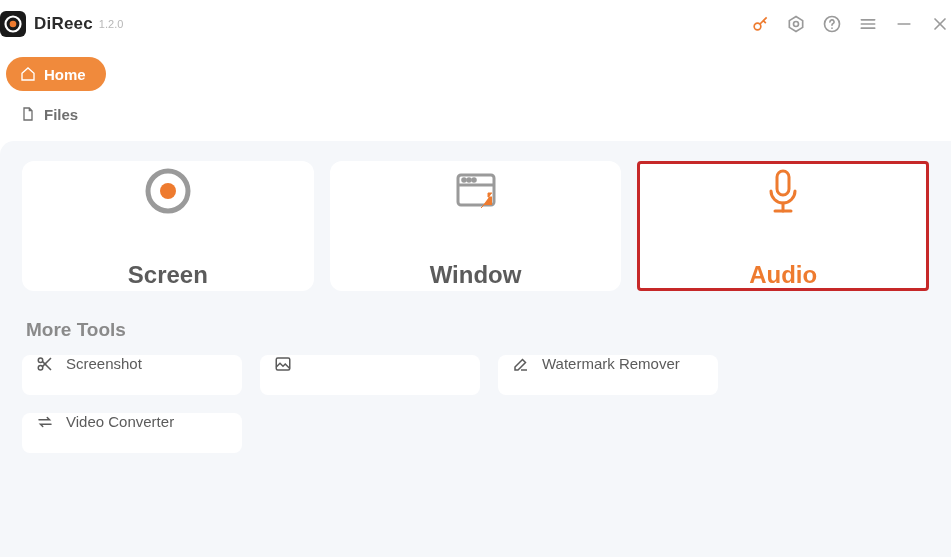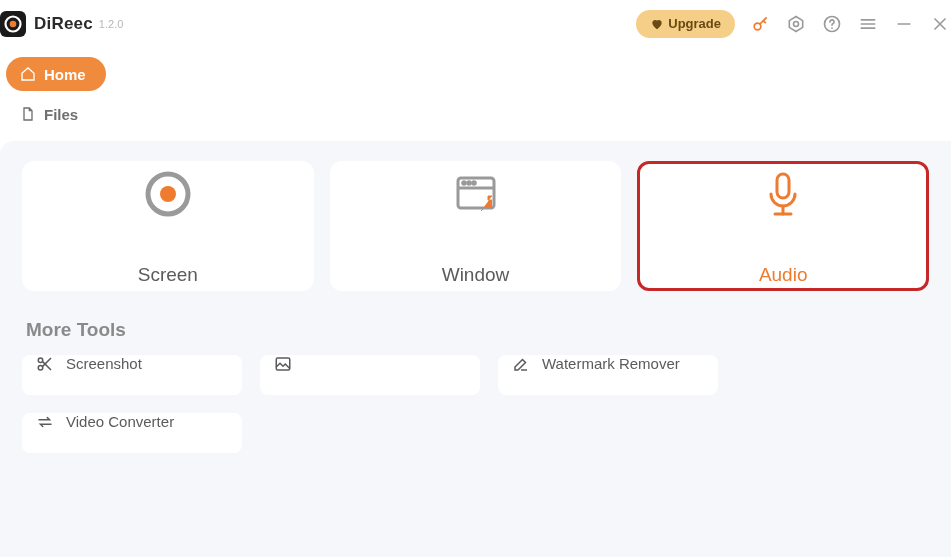--- a/index.html
+++ b/index.html
@@ -13,48 +13,42 @@
   .title-icons { display: flex; align-items: center; gap: 14px; margin-left: 14px; }
   .tb-icon { width: 22px; height: 22px; display: flex; align-items: center; justify-content: center; cursor: pointer; color: #9a9a9a; }
   .body-wrap { display: flex; height: calc(557px - 47px); flex-direction: column; }
   .sidebar { width: 112px; padding: 10px 6px; background: #fff; }
   .nav-item { display: flex; align-items: center; gap: 8px; height: 34px; border-radius: 17px; padding: 0 14px; font-size: 15px; cursor: pointer; color: #6f6f6f; font-weight: bold; }
   .nav-item.active { background: #f08a3c; color: #fff; font-weight: 600; }
   .nav-item + .nav-item { margin-top: 6px; }
   .content { flex: 1; background: #f5f7fa; border-top-left-radius: 14px; padding: 20px 22px; }
   .cards { display: flex; gap: 16px; }
   .card { flex: 1; background: #fff; border-radius: 12px; height: 130px; display: flex; flex-direction: column; align-items: center; justify-content: center; gap: 14px; cursor: pointer; border: 3px solid transparent; }
-  .card.selected { border: 3px solid #c62828; border-radius: 12px; }
-  .card .lbl { font-size: 19px; font-weight: 400; color: #5b5b5b; margin-top: 28px; }
+  .card.selected { border: 3px solid #c62828; border-radius: 4px; }
+  .card .lbl { font-size: 24px; font-weight: 700; color: #5b5b5b; margin-top: 28px; }
   .card.selected .lbl { color: #ee7b2f; }
   .card .ic { width: 56px; height: 56px; display: flex; align-items: center; justify-content: center; }
   .section-title { margin-top: 28px; font-size: 19px; font-weight: 700; color: #8a8a8a; margin-left: 4px; }
   .tool-grid { margin-top: 14px; display: flex; flex-wrap: wrap; gap: 18px; }
   .tool { width: 220px; height: 40px; background: #fff; border-radius: 8px; display: flex; padding: 0 14px; gap: 12px; cursor: pointer; color: #5b5b5b; font-size: 15px; }
   .tool svg { flex-shrink: 0; }
 </style>
 </head>
 <body>
 
 <div class="titlebar">
   <div class="logo-box">
     <svg width="18" height="18" viewBox="0 0 18 18">
         <circle cx="9" cy="9" r="7.5" fill="none" stroke="#fff" stroke-width="2.2"></circle>
         <circle cx="9" cy="9" r="3.3" fill="#ee7b2f"></circle>
       </svg>
   </div>
   <span class="appname">DiReec</span>
   <span class="version">1.2.0</span>
   <div class="titlebar-spacer"></div>
-  <div class="upgrade-btn">
-    <svg width="14" height="14" viewBox="0 0 24 24" fill="#6a4a12">
-        <path d="M12 21s-8-5.3-8-11a5 5 0 0 1 8-4 5 5 0 0 1 8 4c0 5.7-8 11-8 11z"></path>
-      </svg>
-    <span>Upgrade</span>
-  </div>
   <div class="title-icons">
     <span class="tb-icon">
       <svg width="20" height="20" viewBox="0 0 24 24" fill="none" stroke="#ee7b2f" stroke-width="2">
           <circle cx="9" cy="15" r="4"></circle>
           <path d="M12 12 L20 4 M16 8 L19 11"></path>
         </svg>
     </span>
     <span class="tb-icon">
       <svg width="20" height="20" viewBox="0 0 24 24" fill="none" stroke="#9a9a9a" stroke-width="2">
           <polygon points="12,3 20,8 20,16 12,21 4,16 4,8"></polygon>

